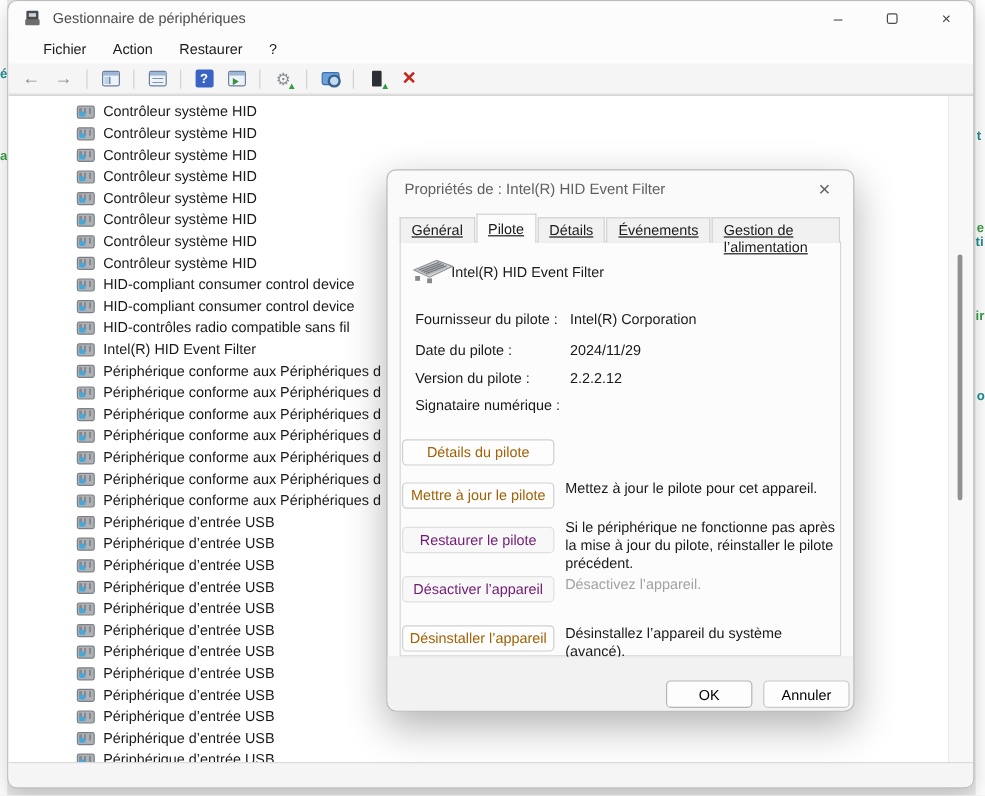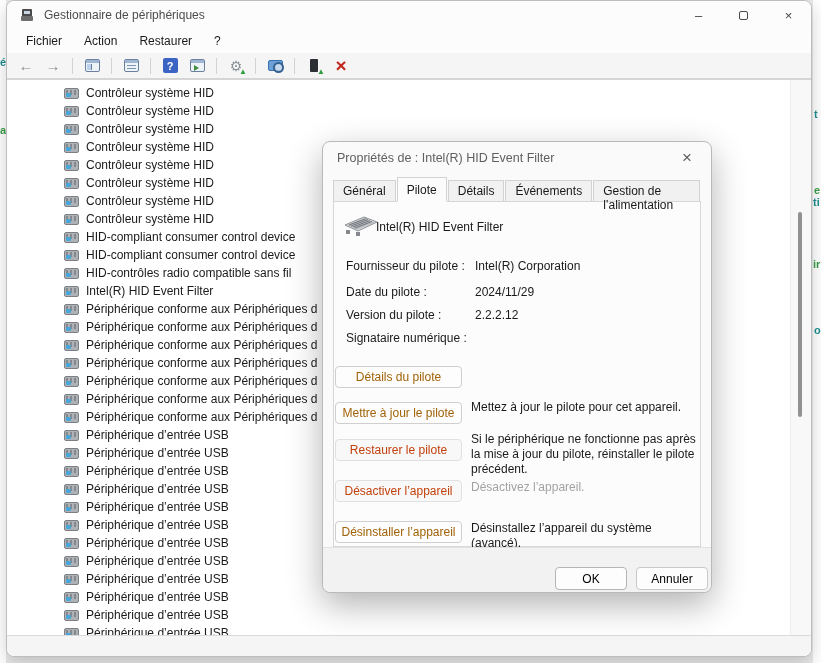--- a/index.html
+++ b/index.html
@@ -26,21 +26,21 @@
   .titlebar { position:absolute; left:0; top:0; right:0; height:28px; display:flex; align-items:center; background:#fcfcfc; }
   .app-icon { width:15px; height:15px; margin:0 9px 0 13px; position:relative; }
   .app-icon .m1 { position:absolute; left:2px; top:1px; width:10px; height:8px; background:#4a4a4a; border-radius:1px; }
   .app-icon .m2 { position:absolute; left:1px; top:8px;  width:12px; height:5px; background:#6d6d6d; border-radius:1px; }
   .app-icon .m3 { position:absolute; left:4px; top:3px; width:6px; height:3px; background:#c9d6e2; }
   .title-text { font-size:12px; color:#4c4c4c; }
   .win-controls { margin-left:auto; display:flex; height:100%; }
   .wc { width:45px; height:100%; display:flex; align-items:center; justify-content:center; color:#444; font-size:13px; }
   .wc .maxbox { width:9px; height:9px; border:1px solid #4b4b4b; border-radius:2px; }
 
-  .menubar { position:absolute; left:0; top:28px; right:0; height:24px; display:flex; align-items:center; background:#fcfcfc; padding-left:8px; }
+  .menubar { position:absolute; left:0; top:28px; right:0; height:24px; display:flex; align-items:center; background:#fcfcfc; padding-left:18px; }
   .menu-item { font-size:12px; padding:3px 11px; border-radius:4px; color:#1a1a1a; }
 
   .toolbar { position:absolute; left:0; top:52px; right:0; height:26px; display:flex; align-items:center; background:#f5f5f5; border-bottom:1px solid #d4d4d4; padding-left:8px; gap:5px; }
   .tsep { width:1px; height:16px; background:#d2d2d2; margin:0 3px; }
   .tbtn { width:22px; height:20px; display:flex; align-items:center; justify-content:center; position:relative; }
   .arrow-glyph { font-size:15px; font-weight:bold; color:#8a8f94; line-height:1; }
   .tb-win { width:15px; height:13px; border:1px solid #6b7f9e; border-radius:2px; background:#eef3f8; position:relative; }
   .tb-win::before { content:""; position:absolute; left:0; top:0; right:0; height:3px; background:#9fb7d4; }
   .tb-win.panel::after { content:""; position:absolute; left:1px; top:4px; bottom:1px; width:4px; background:#bcd2ea; border-right:1px solid #6b7f9e; }
   .tb-win.lines::after { content:""; position:absolute; left:2px; top:5px; right:2px; height:5px; background:repeating-linear-gradient(#7e93ad 0 1px,transparent 1px 3px); }
@@ -67,37 +67,37 @@
 
   
   .dlg {
     position:absolute; left:322px; top:141px; width:390px; height:452px;
     background:#fafafa; border:1px solid #b9b9b9; border-radius:8px;
     box-shadow:0 12px 34px rgba(0,0,0,.30); z-index:5;
   }
   .dlg-title { position:absolute; left:14px; top:9px; font-size:12.5px; color:#5f5f5f; }
   .dlg-close { position:absolute; right:12px; top:4px; width:24px; height:24px; display:flex; align-items:center; justify-content:center; color:#5f5f5f; font-size:17px; }
   .tab-page { position:absolute; left:10px; top:59px; right:10px; bottom:45px; background:#fcfcfc; border:1px solid #d7d7d7; }
-  .tabs { position:absolute; left:10px; top:37px; right:10px; height:23px; display:flex; align-items:center; z-index:2; }
+  .tabs { position:absolute; left:10px; top:37px; right:10px; height:23px; display:flex; align-items:flex-end; z-index:2;text-decoration:underline; }
   .tab { font-size:12px; padding:3px 9px 4px; border:1px solid #d2d2d2; border-bottom:none; background:#f1f1f1; color:#1a1a1a; margin-right:1px; height:21px; }
   .tab.active { background:#fcfcfc; height:25px; padding-top:5px; margin-top:-4px; position:relative; z-index:3; border-bottom:1px solid #fcfcfc; margin-bottom:-1px; }
   .dlg-footer { position:absolute; left:0; right:0; bottom:0; height:45px; background:#f2f2f2; border-top:1px solid #e2e2e2; border-radius:0 0 8px 8px; }
 
   .kbd-svg { position:absolute; left:16px; top:68px; }
   .dev-name { position:absolute; left:53px; top:78px; font-size:12px; }
   .fld-label { position:absolute; left:23px; font-size:12px; color:#1a1a1a; }
   .fld-value { position:absolute; left:152px; width:212px; font-size:12px; line-height:15px; }
 
   .act-btn {
     position:absolute; left:12px; width:127px; height:22px;
     background:#fdfdfd; border:1px solid #cfcfcf; border-radius:4px;
     font-size:12px; color:#a16207; display:flex; align-items:center; justify-content:center;
     font-family:inherit;
   }
-  .act-btn.disabled { color:#c2410c; border-color:#e0e0e0; background:#f8f8f8; }
+  .act-btn.disabled { color:#701a75; border-color:#e0e0e0; background:#f8f8f8; }
   .act-desc { position:absolute; left:148px; width:234px; font-size:12px; line-height:15px; }
   .act-desc.muted { color:#a2a2a2; }
 
   .foot-btn {
     position:absolute; top:425px; width:72px; height:23px;
     background:#fdfdfd; border:1px solid #c9c9c9; border-radius:4px;
     font-size:12px; display:flex; align-items:center; justify-content:center; font-family:inherit;
   }
   .btn-ok { left:232px; border-color:#b5b5b5; }
   .btn-cancel { left:313px; }

